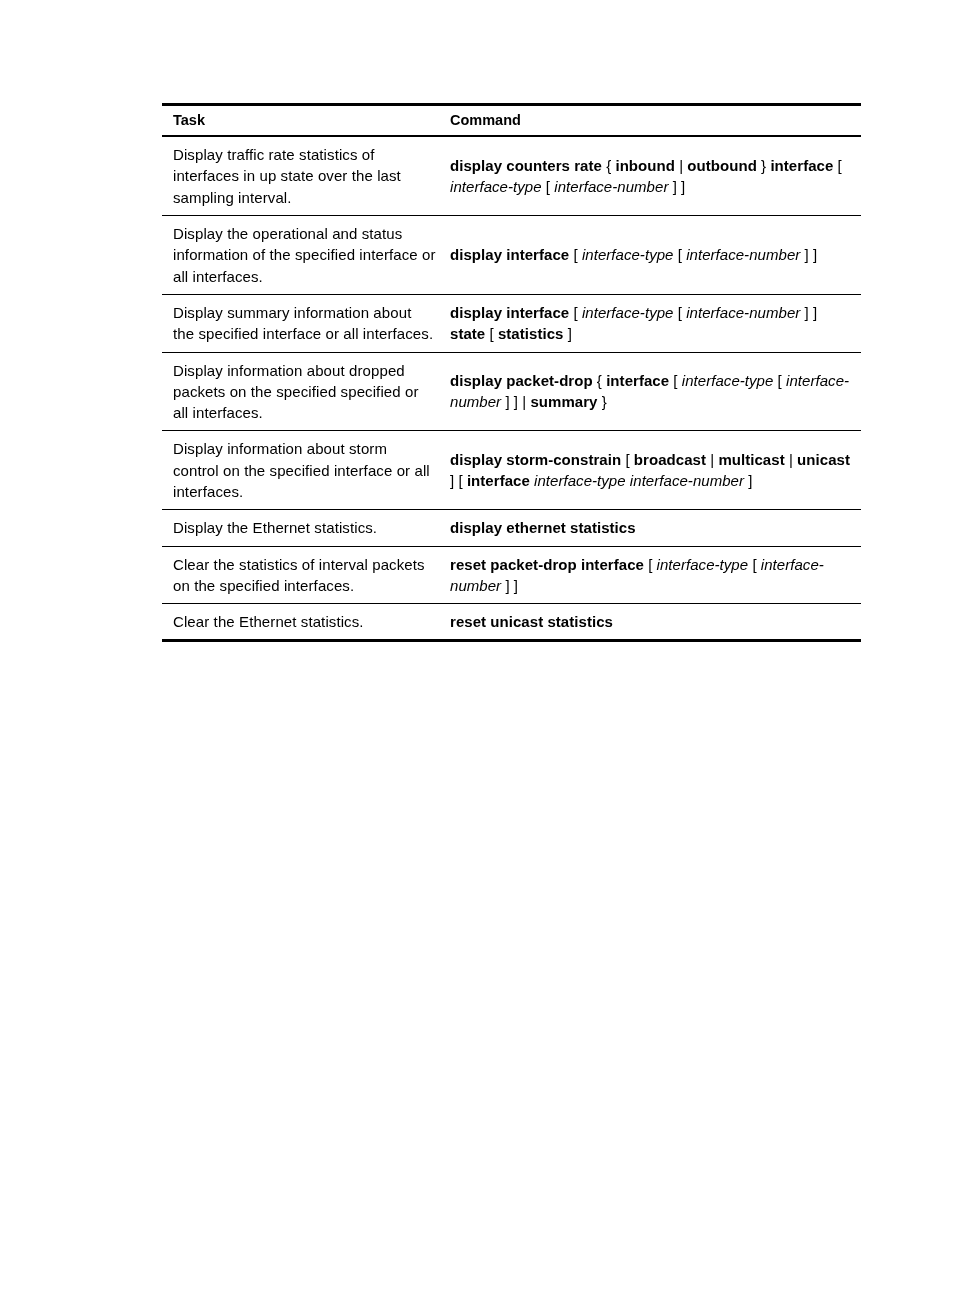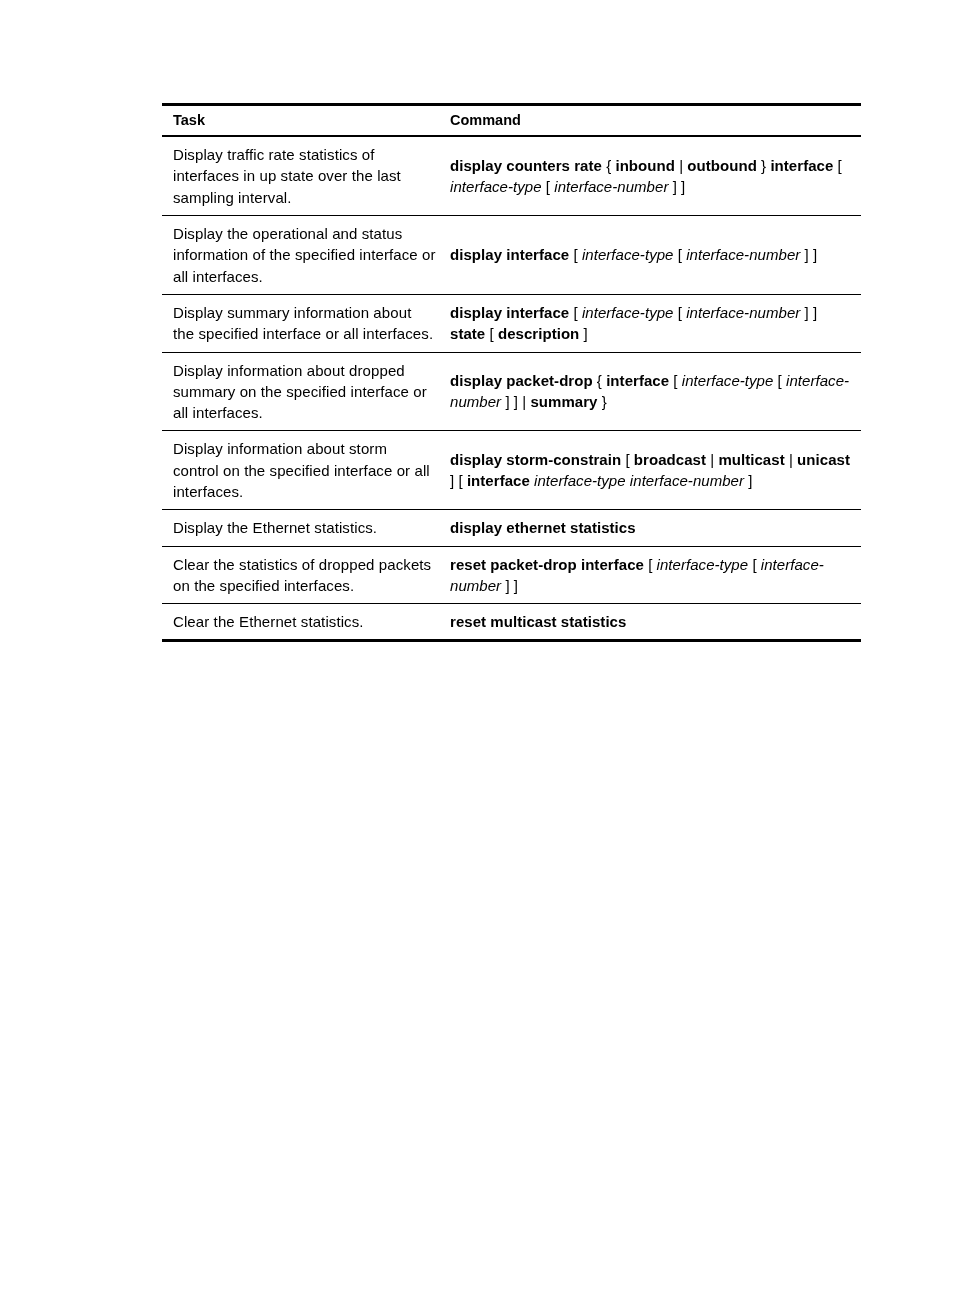--- a/index.html
+++ b/index.html
@@ -98,40 +98,40 @@
         <tr>
           <td class="cell-task">Display traffic rate statistics of interfaces in up state over the last sampling interval.</td>
           <td class="cell-cmd"><span class="cmd-line"><span class="kw">display counters rate</span><span class="punc"> { </span><span class="kw">inbound</span><span class="punc"> | </span><span class="kw">outbound</span><span class="punc"> } </span><span class="kw">interface</span><span class="punc"> [ </span><span class="arg">interface-type</span><span class="punc"> [ </span><span class="arg">interface-number</span><span class="punc"> ] ]</span></span></td>
         </tr>
         <tr>
           <td class="cell-task">Display the operational and status information of the specified interface or all interfaces.</td>
           <td class="cell-cmd"><span class="cmd-line"><span class="kw">display interface</span><span class="punc"> [ </span><span class="arg">interface-type</span><span class="punc"> [ </span><span class="arg">interface-number</span><span class="punc"> ] ]</span></span></td>
         </tr>
         <tr>
           <td class="cell-task">Display summary information about the specified interface or all interfaces.</td>
-          <td class="cell-cmd"><span class="cmd-line"><span class="kw">display interface</span><span class="punc"> [ </span><span class="arg">interface-type</span><span class="punc"> [ </span><span class="arg">interface-number</span><span class="punc"> ] ] </span><span class="kw">state</span><span class="punc"> [ </span><span class="kw">description</span><span class="punc"> ]</span></span></td>
+          <td class="cell-cmd"><span class="cmd-line"><span class="kw">display interface</span><span class="punc"> [ </span><span class="arg">interface-type</span><span class="punc"> [ </span><span class="arg">interface-number</span><span class="punc"> ] ] </span><span class="kw">state</span><span class="punc"> [ </span><span class="kw">statistics</span><span class="punc"> ]</span></span></td>
         </tr>
         <tr>
-          <td class="cell-task">Display information about dropped summary on the specified interface or all interfaces.</td>
+          <td class="cell-task">Display information about dropped packets on the specified specified or all interfaces.</td>
           <td class="cell-cmd"><span class="cmd-line"><span class="kw">display packet-drop</span><span class="punc"> { </span><span class="kw">interface</span><span class="punc"> [ </span><span class="arg">interface-type</span><span class="punc"> [ </span><span class="arg">interface-number</span><span class="punc"> ] ] | </span><span class="kw">summary</span><span class="punc"> }</span></span></td>
         </tr>
         <tr>
           <td class="cell-task">Display information about storm control on the specified interface or all interfaces.</td>
           <td class="cell-cmd"><span class="cmd-line"><span class="kw">display storm-constrain</span><span class="punc"> [ </span><span class="kw">broadcast</span><span class="punc"> | </span><span class="kw">multicast</span><span class="punc"> | </span><span class="kw">unicast</span><span class="punc"> ] </span><span class="punc">[ </span><span class="kw">interface</span><span class="punc"> </span><span class="arg">interface-type interface-number</span><span class="punc"> ]</span></span></td>
         </tr>
         <tr>
           <td class="cell-task">Display the Ethernet statistics.</td>
           <td class="cell-cmd"><span class="cmd-line"><span class="kw">display ethernet statistics</span></span></td>
         </tr>
         <tr>
-          <td class="cell-task">Clear the statistics of dropped packets on the specified interfaces.</td>
+          <td class="cell-task">Clear the statistics of interval packets on the specified interfaces.</td>
           <td class="cell-cmd"><span class="cmd-line"><span class="kw">reset packet-drop interface</span><span class="punc"> [ </span><span class="arg">interface-type</span><span class="punc"> [ </span><span class="arg">interface-number</span><span class="punc"> ] ]</span></span></td>
         </tr>
         <tr>
           <td class="cell-task">Clear the Ethernet statistics.</td>
-          <td class="cell-cmd"><span class="cmd-line"><span class="kw">reset multicast statistics</span></span></td>
+          <td class="cell-cmd"><span class="cmd-line"><span class="kw">reset unicast statistics</span></span></td>
         </tr>
       </tbody>
   </table>
 
   <div class="page-number">14</div>
 
 </div>
 
 </body></html>

